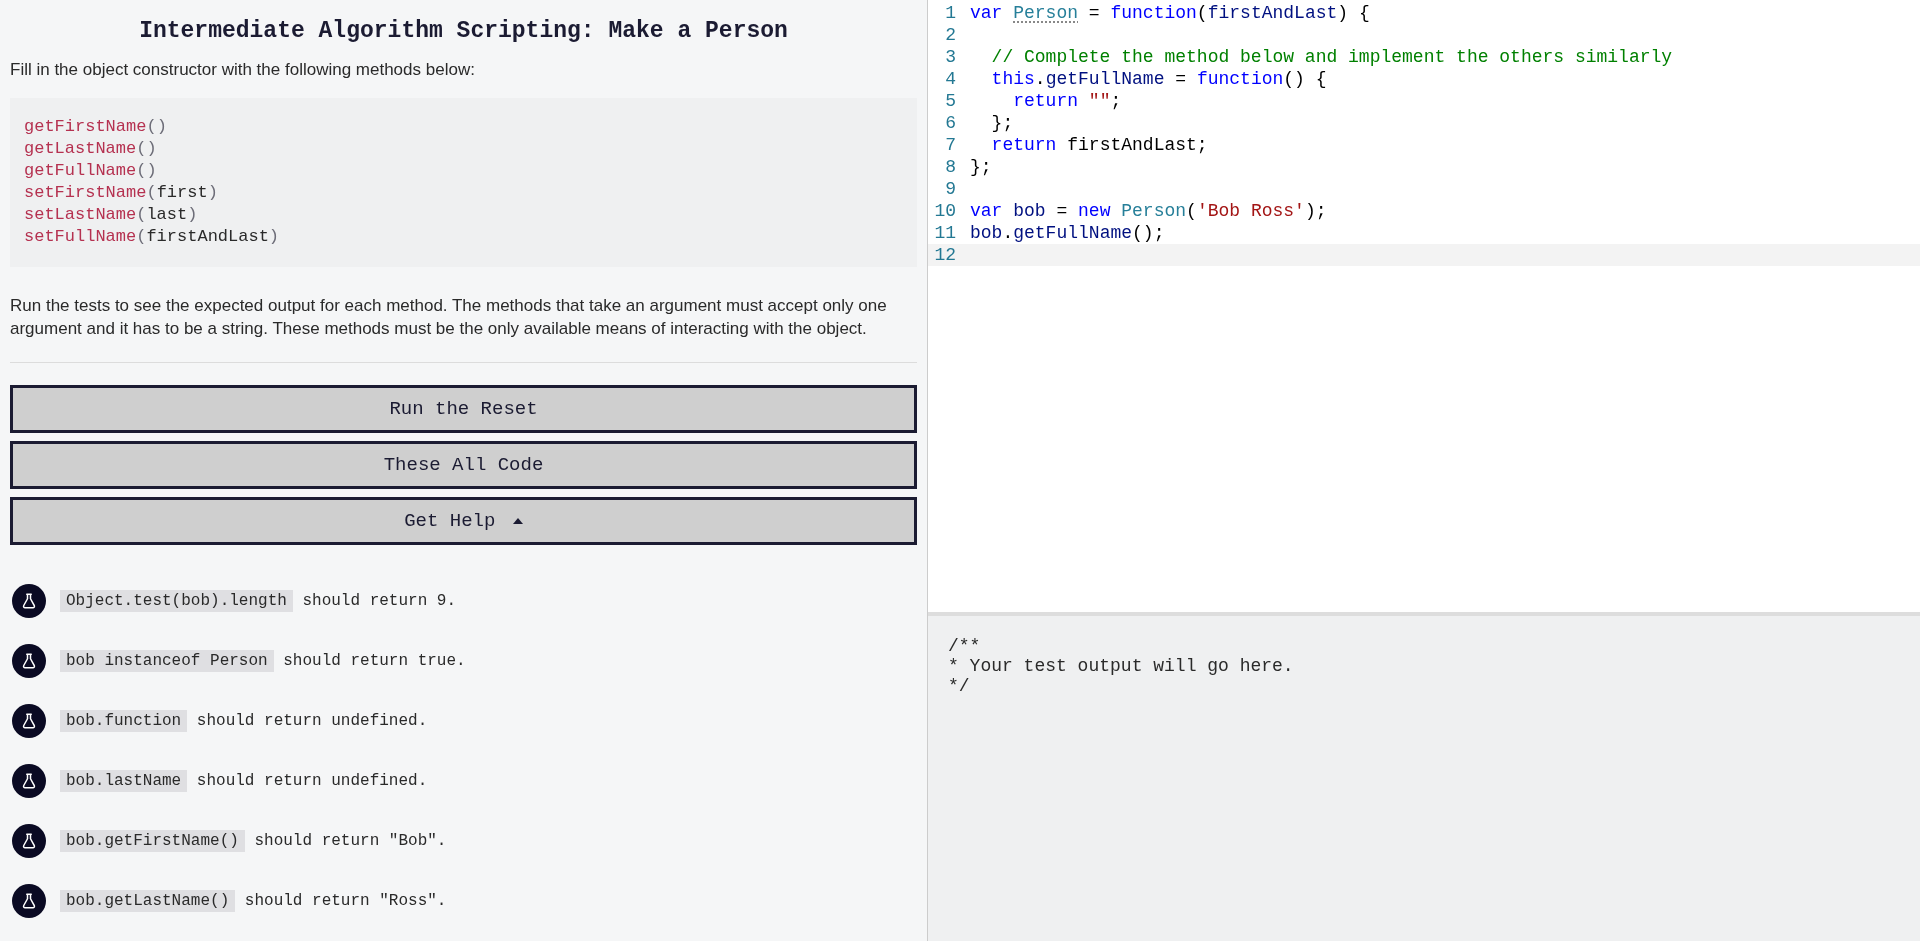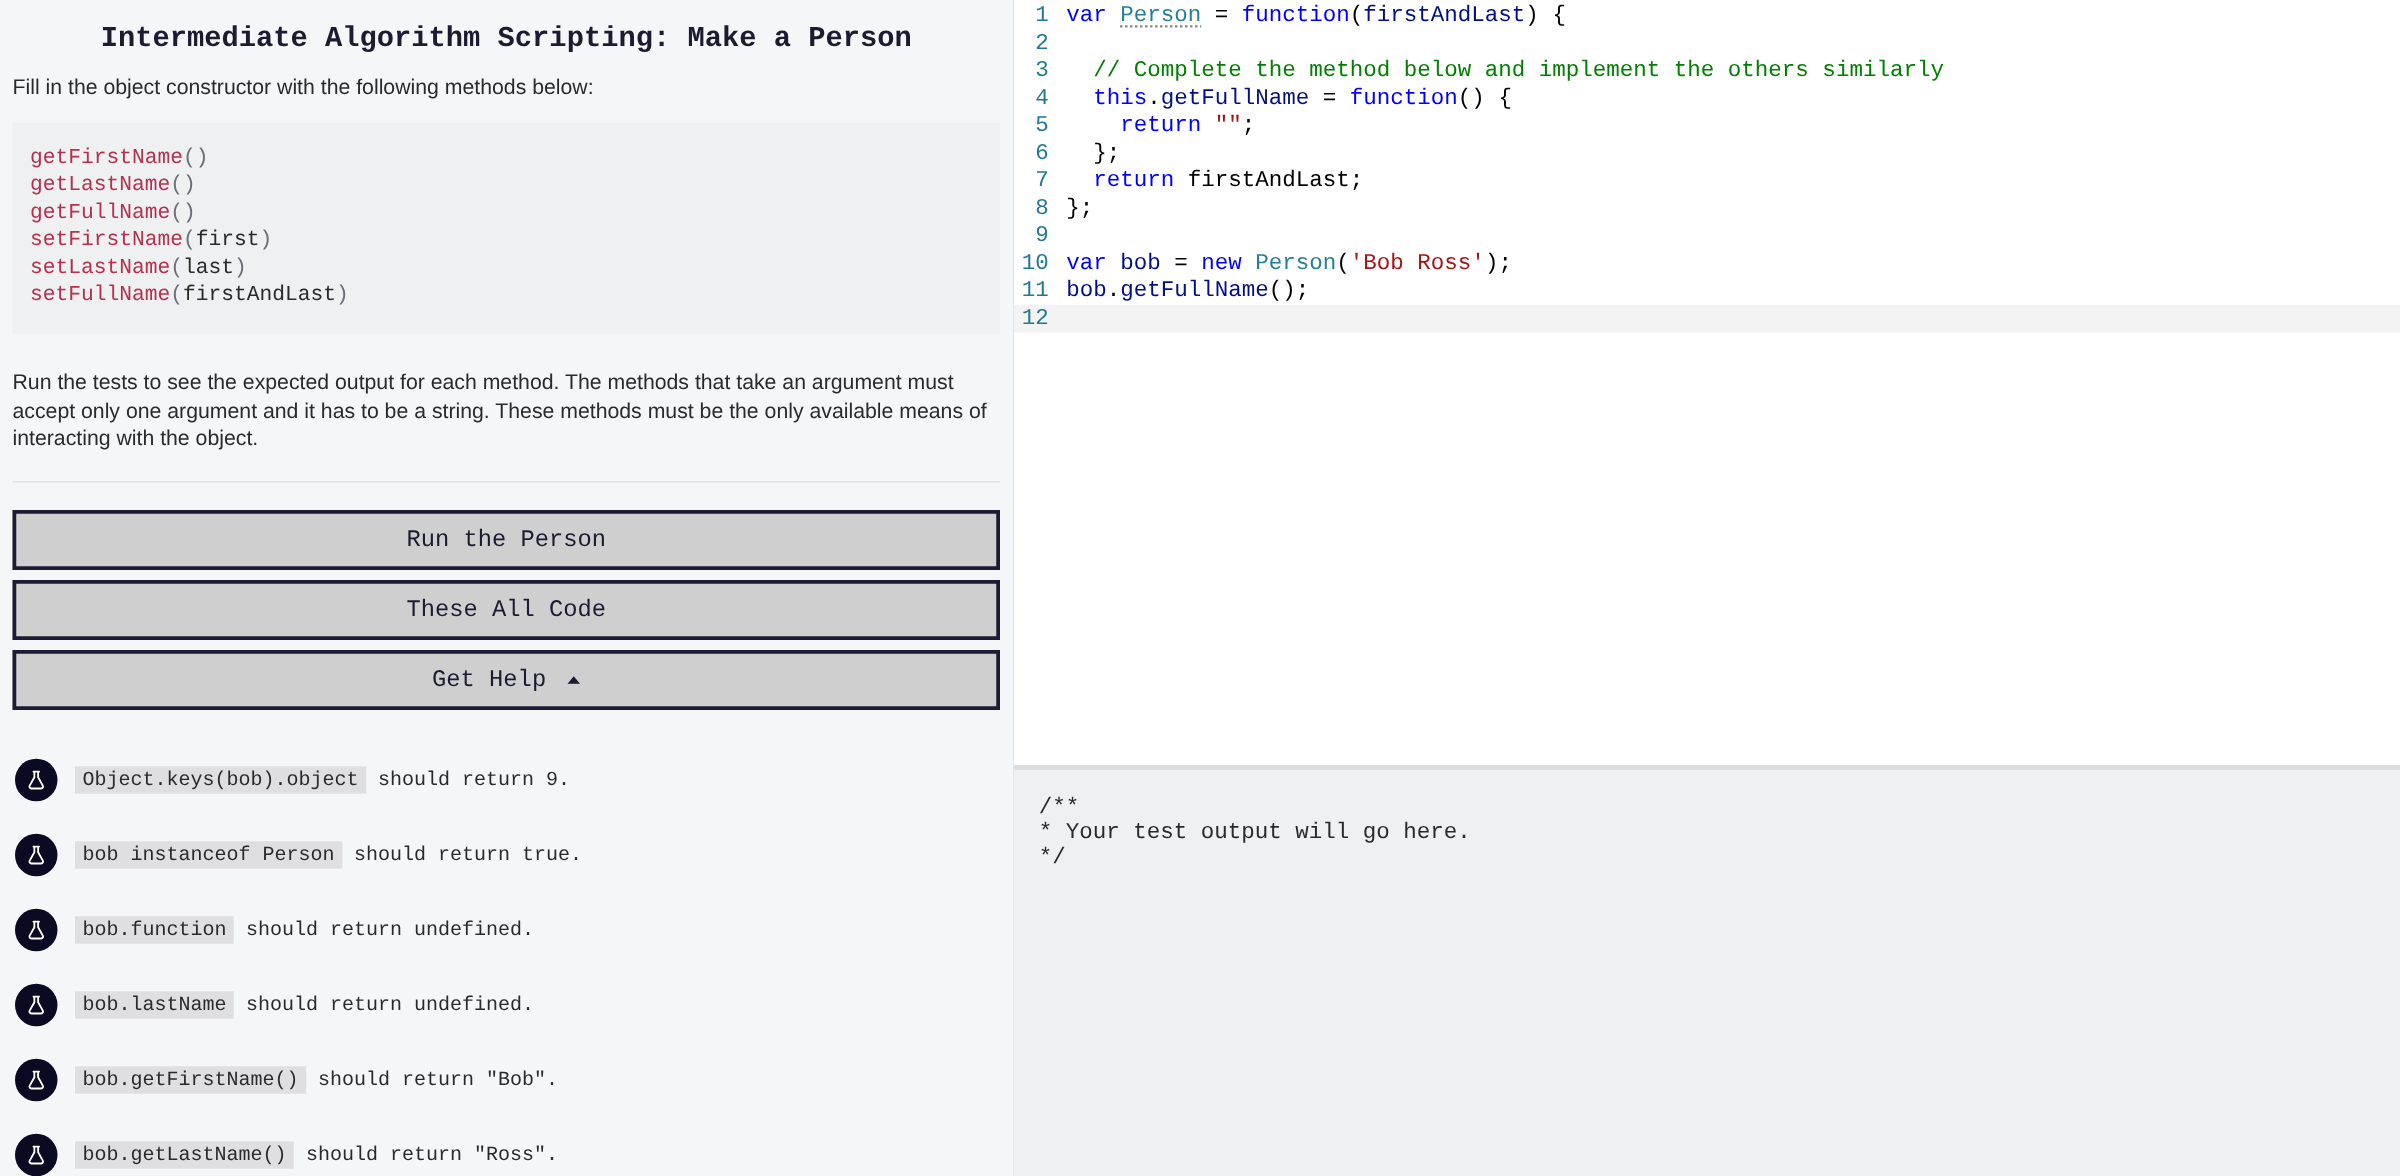--- a/index.html
+++ b/index.html
@@ -1,18 +1,18 @@
 <!DOCTYPE html>
 <html><head>
 <meta charset="utf-8">
 <style>
   * { box-sizing: border-box; margin: 0; padding: 0; }
   html, body { height: 100%; width: 100%; font-family: -apple-system, BlinkMacSystemFont, "Segoe UI", Arial, sans-serif; }
   body { display: flex; overflow: hidden; }
-  .left-pane { width: 811px; height: 100%; background: #f5f6f7; overflow-y: auto; padding: 12px 10px 0 10px; border-right: 1px solid #ccc; }
+  .left-pane { width: 928px; height: 100%; background: #f5f6f7; overflow-y: auto; padding: 12px 10px 0 10px; border-right: 1px solid #ccc; }
   .right-pane { flex: 1; height: 100%; display: flex; flex-direction: column; background: #fff; }
   .editor-pane { flex: 1; overflow: auto; border-bottom: 4px solid #ddd; }
   .output-pane { height: 325px; background: #eff0f1; padding: 20px; font-family: "SFMono-Regular", Consolas, "Liberation Mono", Menlo, monospace; font-size: 18px; color: #2a2a2a; white-space: pre; }
   h1.challenge-title { text-align: center; font-family: "SFMono-Regular", Consolas, "Liberation Mono", Menlo, monospace; font-size: 23px; font-weight: 700; color: #1b1b32; margin: 6px 0 16px 0; }
   .intro-text { font-size: 17px; color: #2a2a2a; margin-bottom: 18px; }
   .method-block { background: #eff0f1; padding: 18px 14px; margin-bottom: 28px; font-family: "SFMono-Regular", Consolas, "Liberation Mono", Menlo, monospace; font-size: 17px; line-height: 1.3; }
   .method-block div { white-space: nowrap; }
   .m-fn { color: #b53150; }
   .m-punc { color: #6d6d78; }
   .m-arg { color: #2a2a2a; }
@@ -52,35 +52,35 @@
       <div><span class="m-fn">getLastName</span><span class="m-punc">(</span><span class="m-arg"></span><span class="m-punc">)</span></div>
       <div><span class="m-fn">getFullName</span><span class="m-punc">(</span><span class="m-arg"></span><span class="m-punc">)</span></div>
       <div><span class="m-fn">setFirstName</span><span class="m-punc">(</span><span class="m-arg">first</span><span class="m-punc">)</span></div>
       <div><span class="m-fn">setLastName</span><span class="m-punc">(</span><span class="m-arg">last</span><span class="m-punc">)</span></div>
       <div><span class="m-fn">setFullName</span><span class="m-punc">(</span><span class="m-arg">firstAndLast</span><span class="m-punc">)</span></div>
     </div>
 
   <p class="desc-text">Run the tests to see the expected output for each method. The methods that take an argument must accept only one argument and it has to be a string. These methods must be the only available means of interacting with the object.</p>
   <hr class="thin">
 
-  <button class="action-btn">Run the Person</button>
+  <button class="action-btn">Run the Reset</button>
   <button class="action-btn">These All Code</button>
   <button class="action-btn">
     <span>Get Help</span>
     <span class="btn-caret"></span>
   </button>
 
   <div class="tests-list" id="tests-list">
       <div class="test-row">
         <div class="test-icon">
           <svg width="18" height="18" viewBox="0 0 24 24" fill="none" stroke="#fff" stroke-width="2" stroke-linecap="round" stroke-linejoin="round">
             <path d="M9 3h6M10 3v6l-5 9a2 2 0 0 0 1.8 3h10.4a2 2 0 0 0 1.8-3l-5-9V3"></path>
           </svg>
         </div>
-        <div><span class="test-code">Object.keys(bob).object</span><span> should return 9.</span></div>
+        <div><span class="test-code">Object.test(bob).length</span><span> should return 9.</span></div>
       </div>
       <div class="test-row">
         <div class="test-icon">
           <svg width="18" height="18" viewBox="0 0 24 24" fill="none" stroke="#fff" stroke-width="2" stroke-linecap="round" stroke-linejoin="round">
             <path d="M9 3h6M10 3v6l-5 9a2 2 0 0 0 1.8 3h10.4a2 2 0 0 0 1.8-3l-5-9V3"></path>
           </svg>
         </div>
         <div><span class="test-code">bob instanceof Person</span><span> should return true.</span></div>
       </div>
       <div class="test-row">

